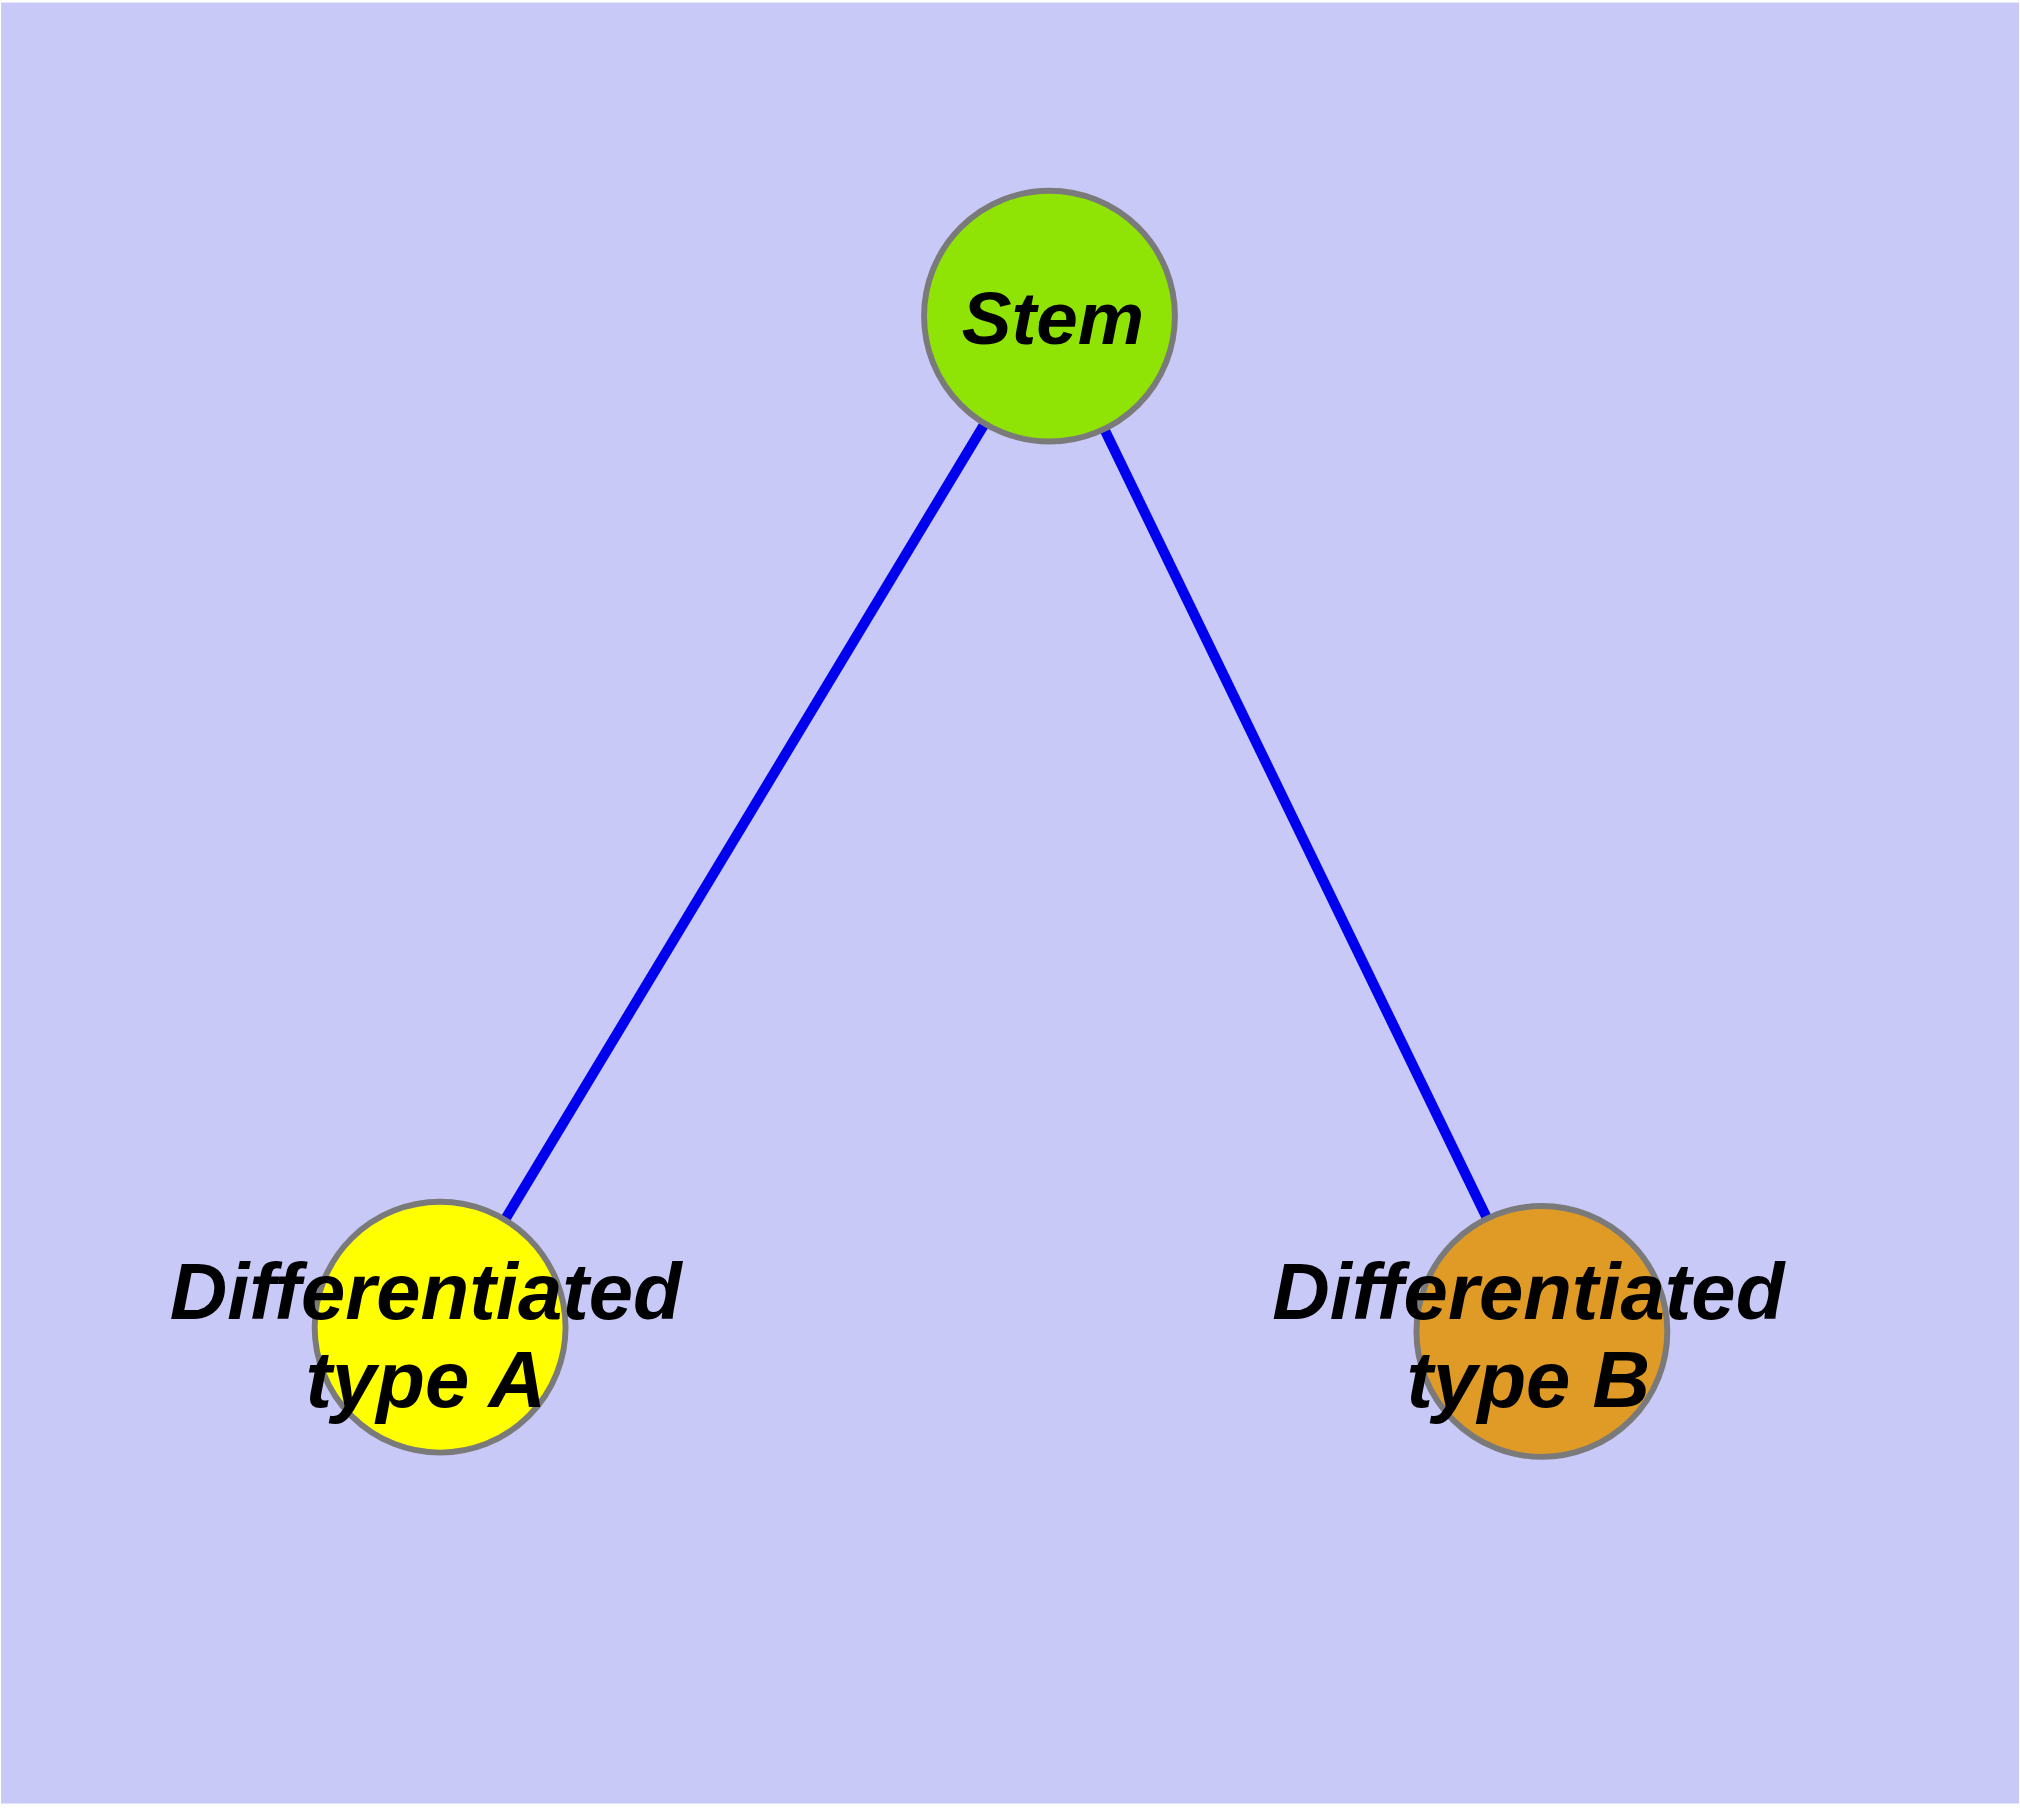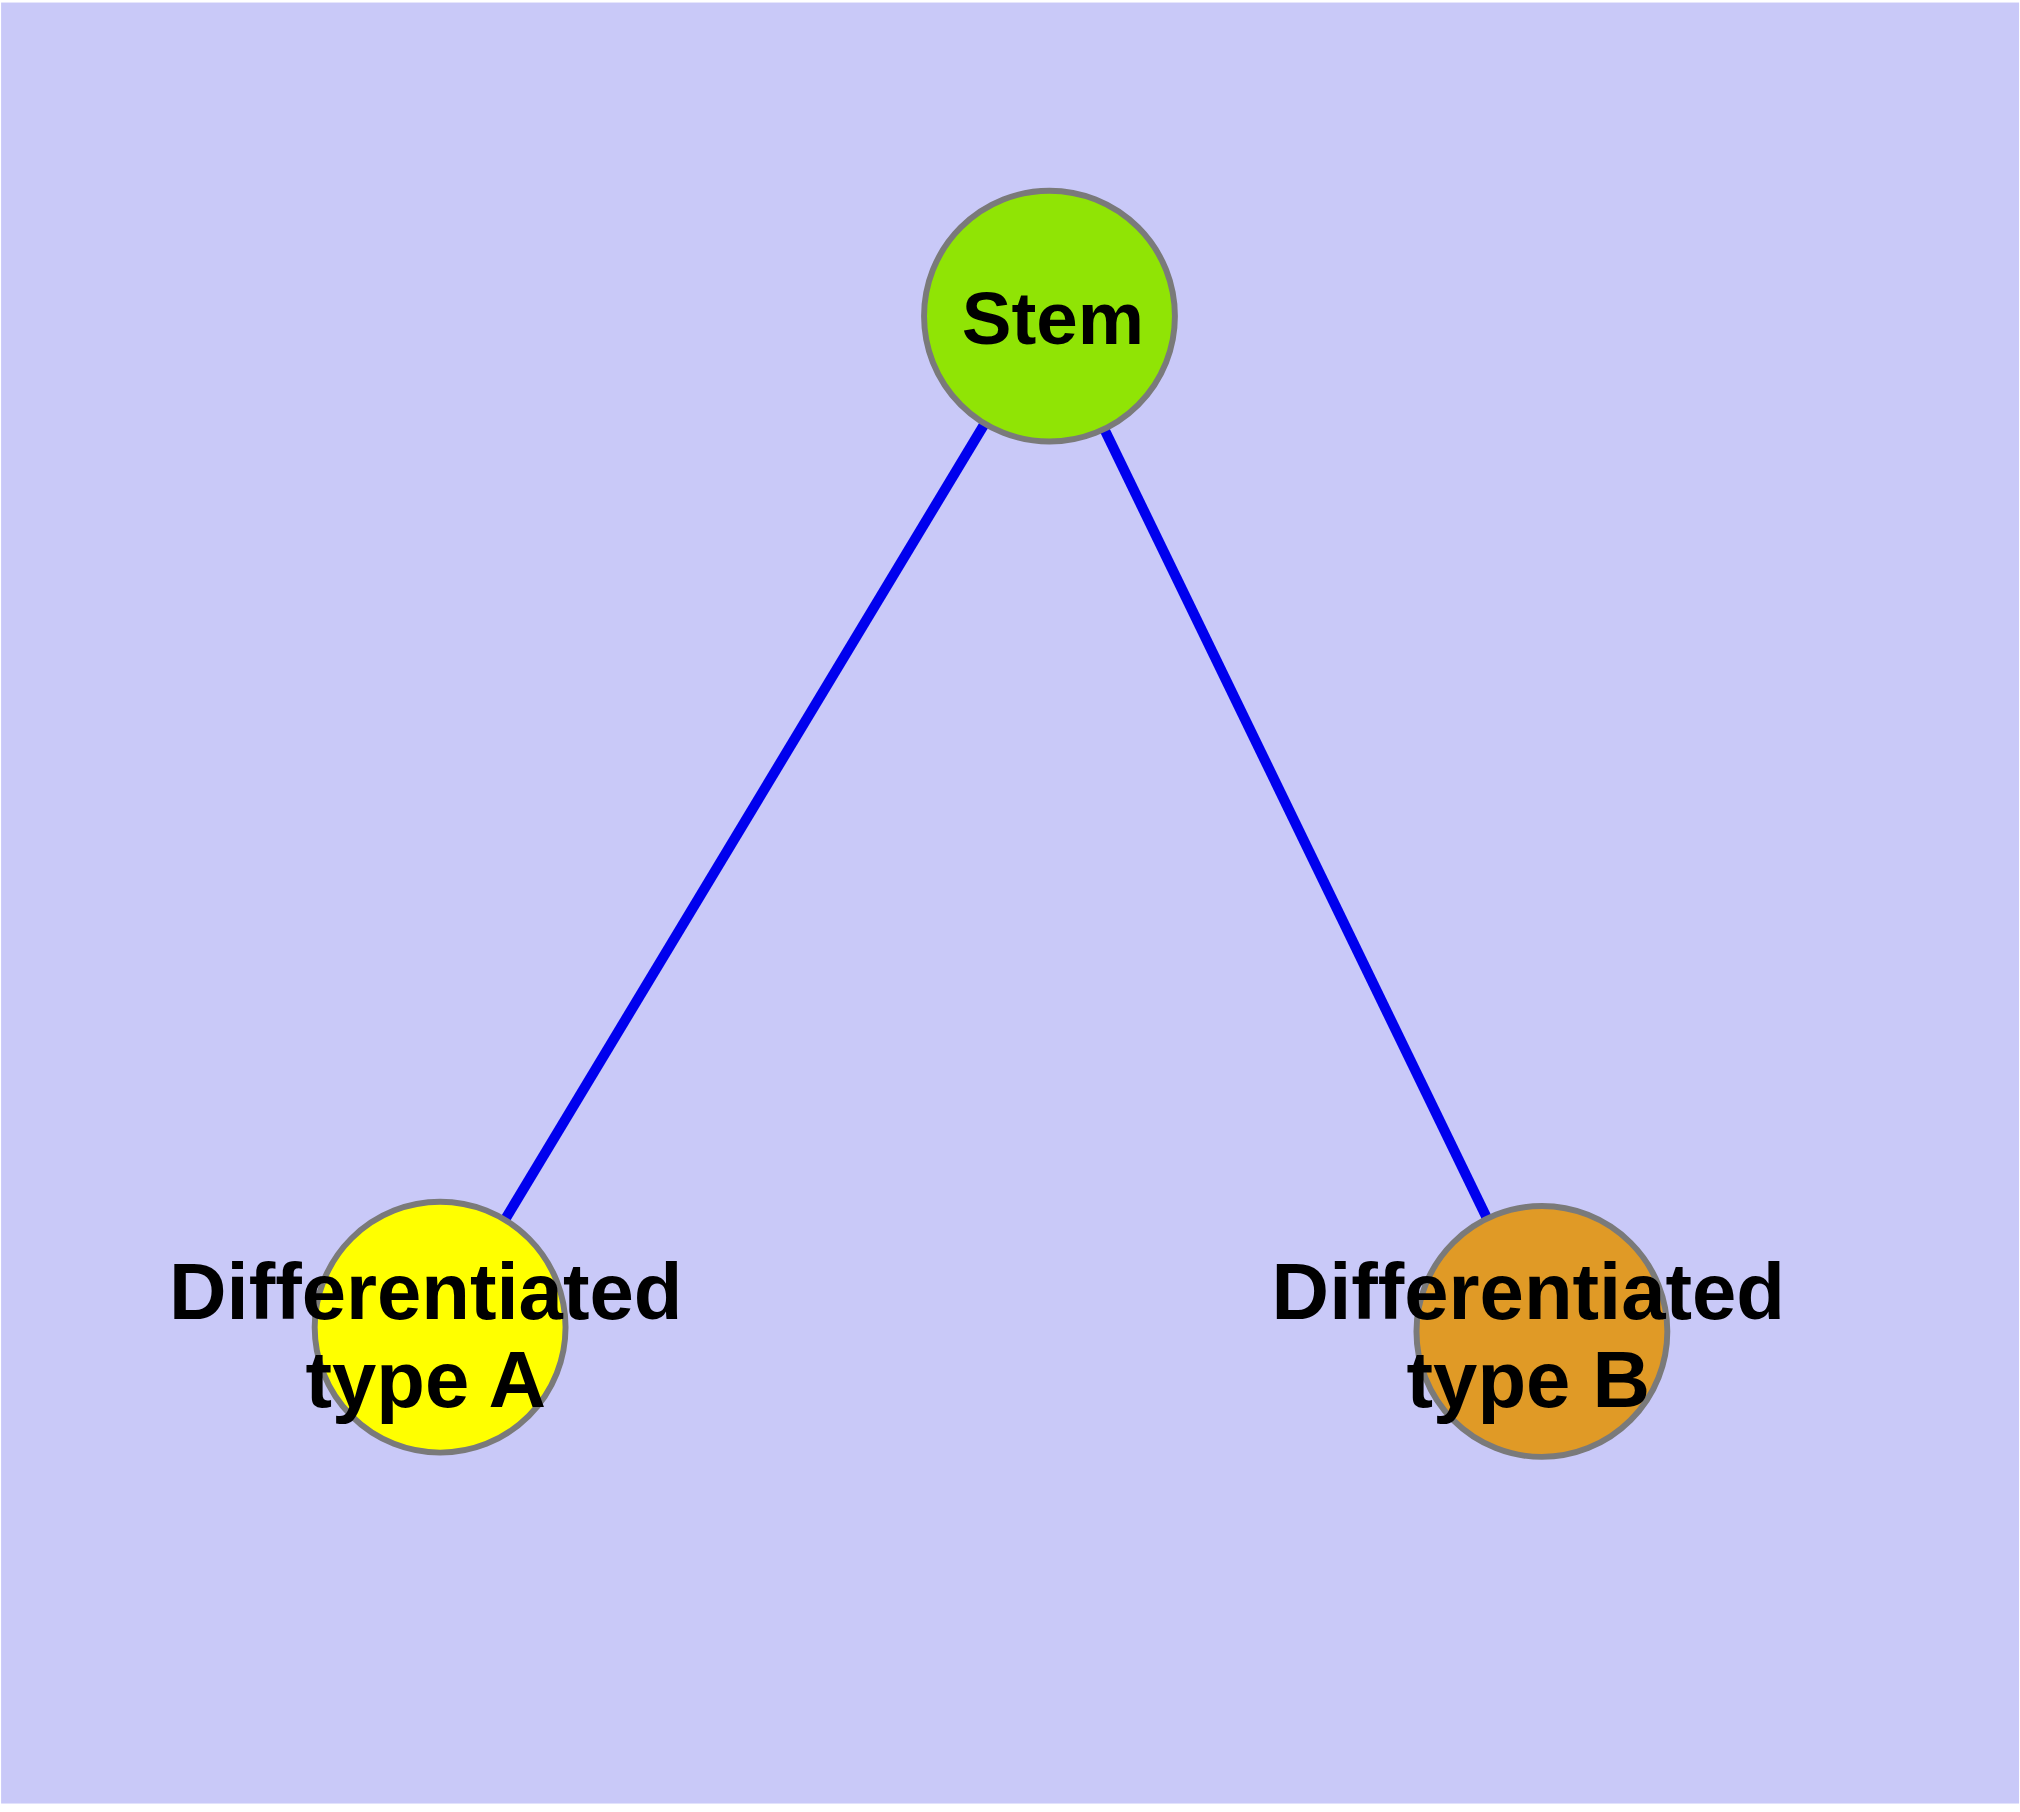--- a/index.html
+++ b/index.html
@@ -6,20 +6,21 @@
     margin: 0;
     padding: 0;
     background: #ffffff;
   }
   .page {
     position: relative;
     width: 2021px;
     height: 1812px;
     background: #ffffff;
     overflow: hidden;
+    font-style: italic;
   }
   .page svg {
     position: absolute;
     top: 0;
     left: 0;
     display: block;
   }
   .node-label {
     font-family: "Liberation Sans", sans-serif;
     font-weight: bold;

